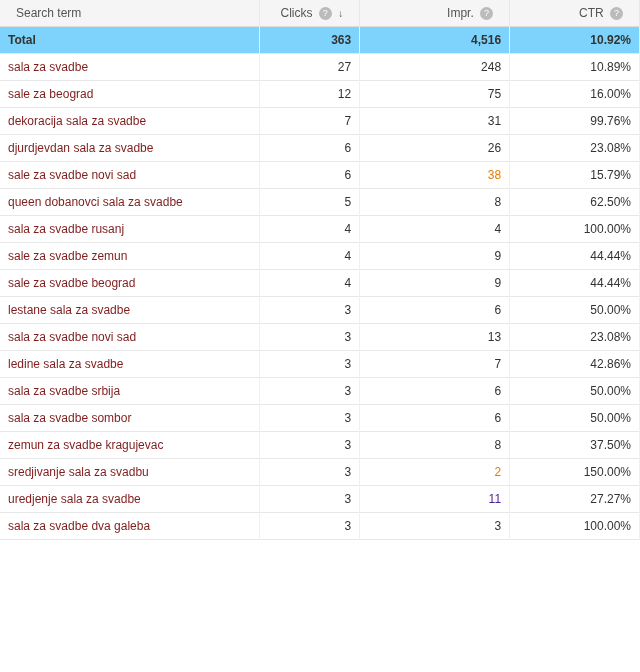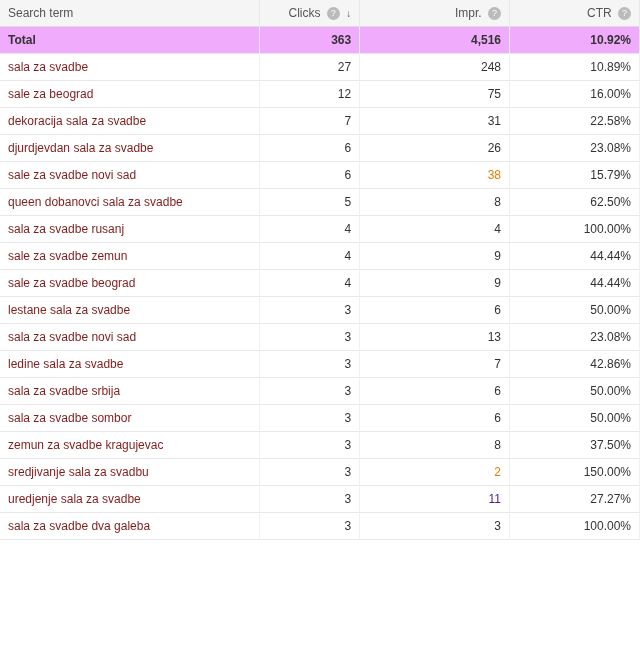--- a/index.html
+++ b/index.html
@@ -12,37 +12,37 @@
     }
     table {
       width: 640px;
       border-collapse: collapse;
     }
     thead tr {
       background: #f5f5f5;
       border-bottom: 1px solid #ddd;
     }
     thead th {
-      padding: 6px 8px;
+      padding: 6px 16px;
       text-align: left;
       font-weight: normal;
       color: #555;
       font-size: 12px;
       border-right: 1px solid #e8e8e8;
       margin-left: 48px;
     }
     thead th.num {
       text-align: right;
     }
     tbody tr {
       border-bottom: 1px solid #e8e8e8;
     }
     tbody tr.total-row {
       font-weight: bold;
-      background: #f0abfc;
+      background: #7dd3fc;
     }
     tbody td {
       padding: 6px 8px;
       font-size: 12px;
       border-right: 1px solid #f0f0f0;
     }
     tbody td.num {
       text-align: right;
       color: #333;
     }
@@ -116,21 +116,21 @@
       <tr>
         <td class="link-text">sale za beograd</td>
         <td class="num">12</td>
         <td class="num">75</td>
         <td class="num">16.00%</td>
       </tr>
       <tr>
         <td class="link-text">dekoracija sala za svadbe</td>
         <td class="num">7</td>
         <td class="num">31</td>
-        <td class="num">22.58%</td>
+        <td class="num">99.76%</td>
       </tr>
       <tr>
         <td class="link-text">djurdjevdan sala za svadbe</td>
         <td class="num">6</td>
         <td class="num">26</td>
         <td class="num">23.08%</td>
       </tr>
       <tr>
         <td class="link-text">sale za svadbe novi sad</td>
         <td class="num">6</td>

